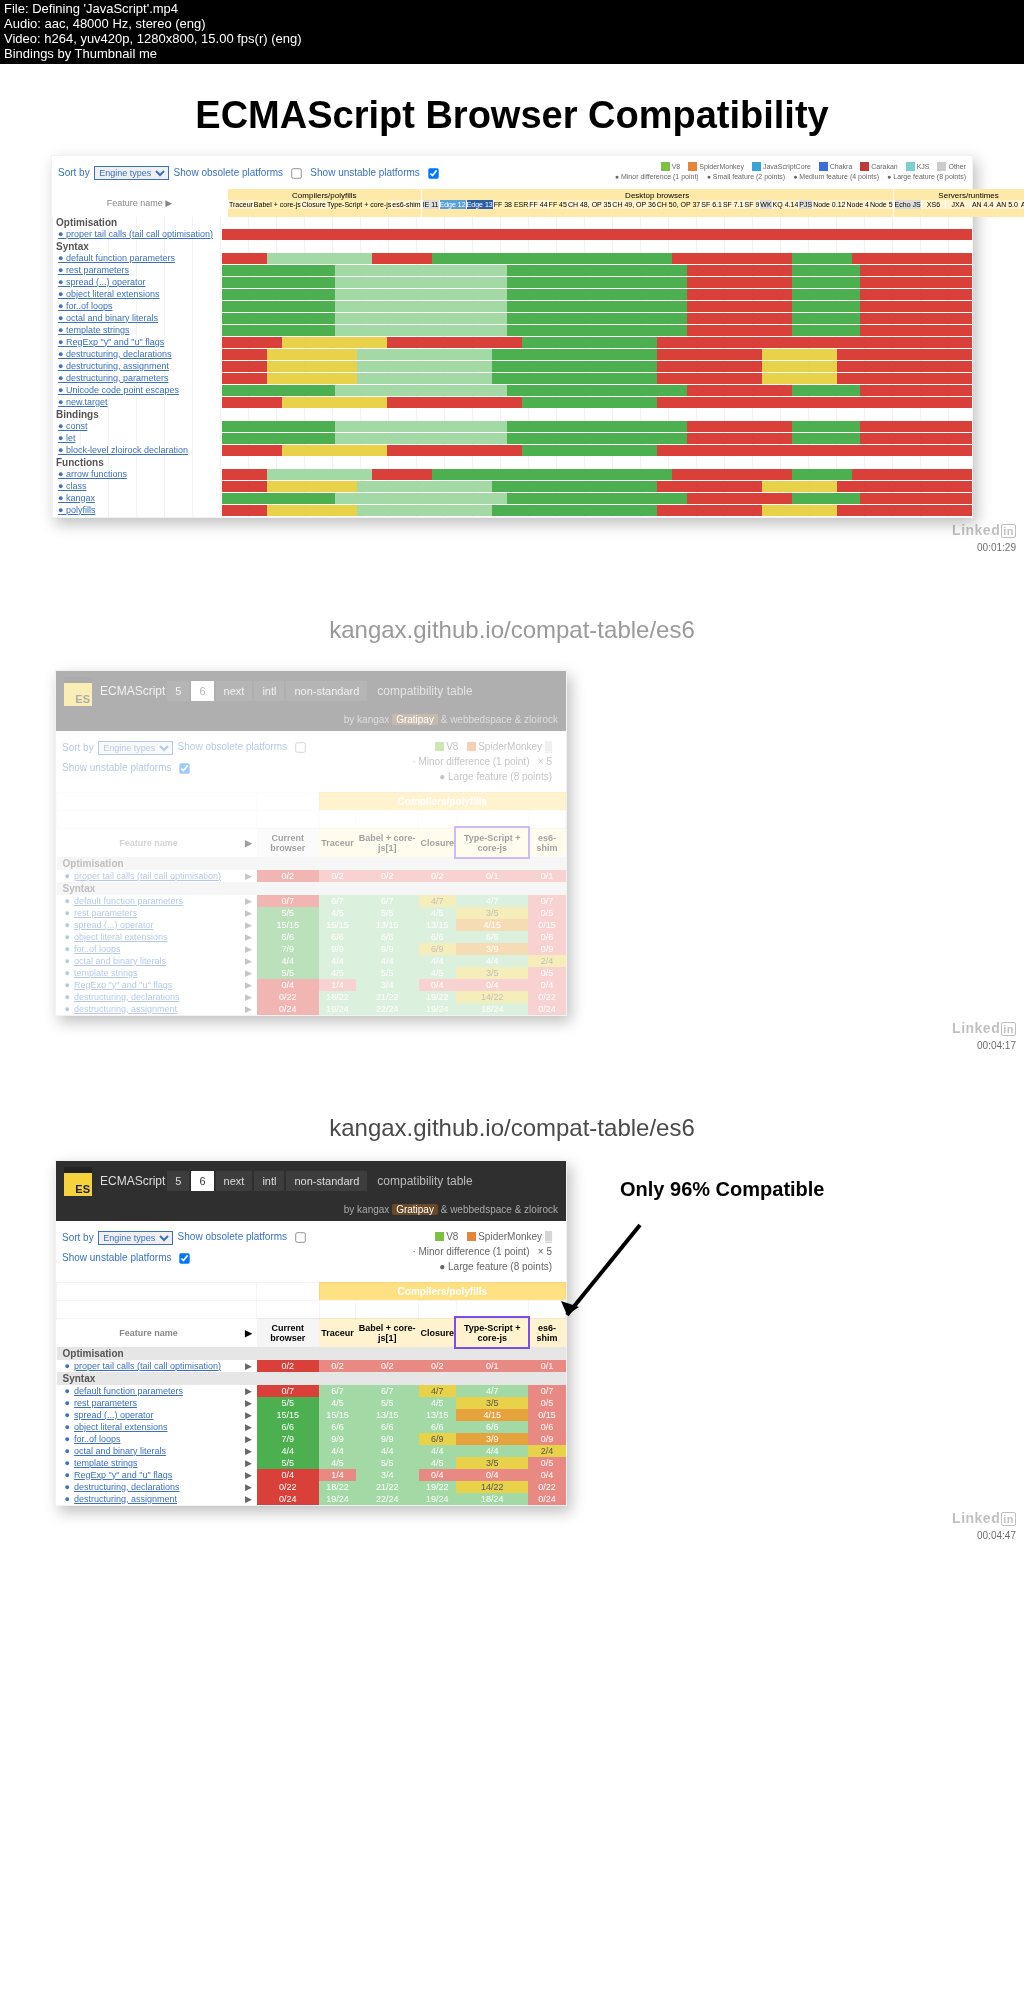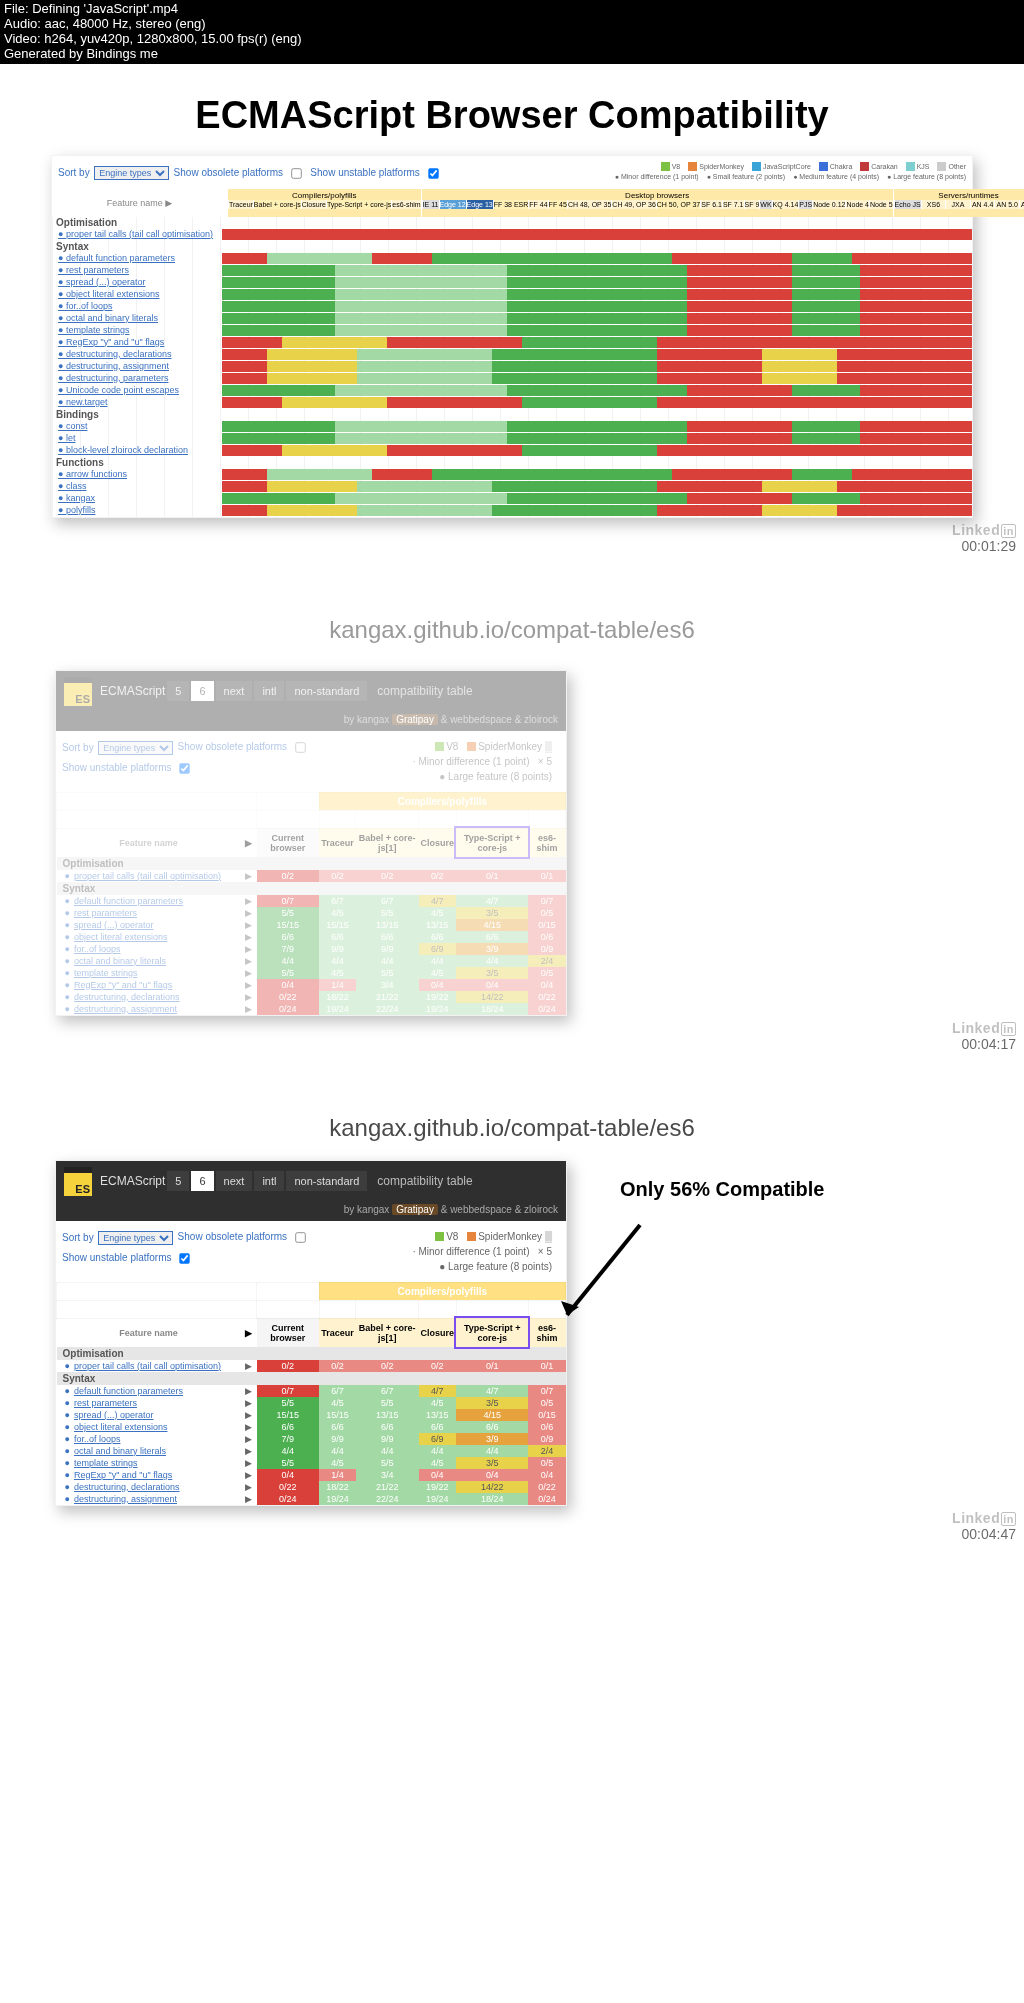--- a/index.html
+++ b/index.html
@@ -8,21 +8,21 @@
   .frame { box-shadow: 4px 6px 14px rgba(0,0,0,.25); border:1px solid rgba(0,0,0,.05); background:#fff; margin:18px auto 0 auto;}
   .frame1 { width:920px; margin-left:auto; margin-right:auto;}
   .frame23 { width:510px; margin-left:55px;}
   
   .ctl-bar { background:#fff; padding:6px 6px;}
   .ctl-bar .sortlbl { color:#3a71c1; font-size:10px;}
   .ctl-bar select{ font-size:9px; border:1px solid #3a71c1; color:#3a71c1;}
   .linked { position:relative; text-align:right; font-size:14px; color:rgba(0,0,0,.4); padding:4px 8px 2px 0;}
   .linked .logo{ display:inline-block; font-weight:700; color:rgba(0,0,0,.25); font-size:14px; letter-spacing:.5px;}
   .linked .logo span.in{ display:inline-block; border:1px solid rgba(0,0,0,.25); border-radius:2px; padding:0 1px; font-size:11px; margin-left:1px;}
-  .timestamp{ font-size:14px; color:rgba(0,0,0,.6);}
+  .timestamp{ font-size:10px; color:rgba(0,0,0,.6);}
   
   .compat-head { background:#FFE9A8; font-size:10px; text-align:center;}
   .compat-table { width:100%; border-collapse:collapse; font-size:9px;}
   .compat-table td { padding:1px 2px; text-align:center; color:#fff;}
   .fname { text-align:left !important; padding-left:8px !important;}
   .fname a{ color:#3a71c1; text-decoration:underline;}
   .section-row td{ background:#e6e6e6 !important; color:#555 !important; font-weight:600; text-align:left; padding-left:6px; font-size:10px;}
   .colheader-row th{ background:#FFF3CF; padding:4px 2px;}
   
   .c-red{background:#d9403a;} .c-red-l{background:#e98984;}
@@ -71,21 +71,21 @@
 </head>
 <body>
 
 
 
 
 <div class="infobar">
   <div>File: Defining 'JavaScript'.mp4</div>
   <div>Audio: aac, 48000 Hz, stereo (eng)</div>
   <div>Video: h264, yuv420p, 1280x800, 15.00 fps(r) (eng)</div>
-  <div>Generated by Bindings me</div>
+  <div>Bindings by Thumbnail me</div>
 </div>
 
 
 <h1 class="main-title">ECMAScript Browser Compatibility</h1>
 <div class="frame frame1">
   <div class="ctl-bar" style="display:flex; justify-content:space-between; align-items:flex-start;">
     <div>
       <span class="sortlbl">Sort by</span>
       <select><option>Engine types</option></select>
       <span class="show-chk"><span>Show obsolete platforms</span> <input type="checkbox" style=""></span>
@@ -532,21 +532,21 @@
 </div>
 </div>
 <div class="linked">
   <span class="logo"><span>Linked</span><span class="in">in</span></span><br>
   <span class="timestamp">00:04:17</span>
 </div>
 
 
 <div class="url-label url-label-dark">kangax.github.io/compat-table/es6</div>
 <div class="rel" style="width:960px;">
-  <div class="annotation" style="top:18px; left:620px;">Only 56% Compatible</div>
+  <div class="annotation" style="top:18px; left:620px;">Only 96% Compatible</div>
   <svg class="arrow" style="top:55px; left:555px;" width="100" height="120">
     <line x1="85" y1="10" x2="12" y2="100" stroke="#000" stroke-width="4"></line>
     <polygon points="12,100 6,86 24,92" fill="#000"></polygon>
   </svg>
   <div class="frame frame23">
     <div class="navbar3">
       <div class="row1">
         <div class="es-logo">ES</div>
         <span style="margin-left:8px;">ECMAScript</span>
         <span class="tab">5</span>

